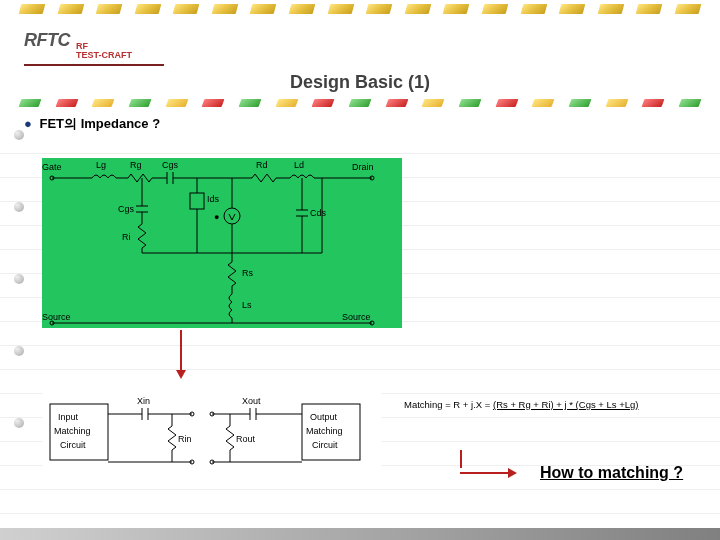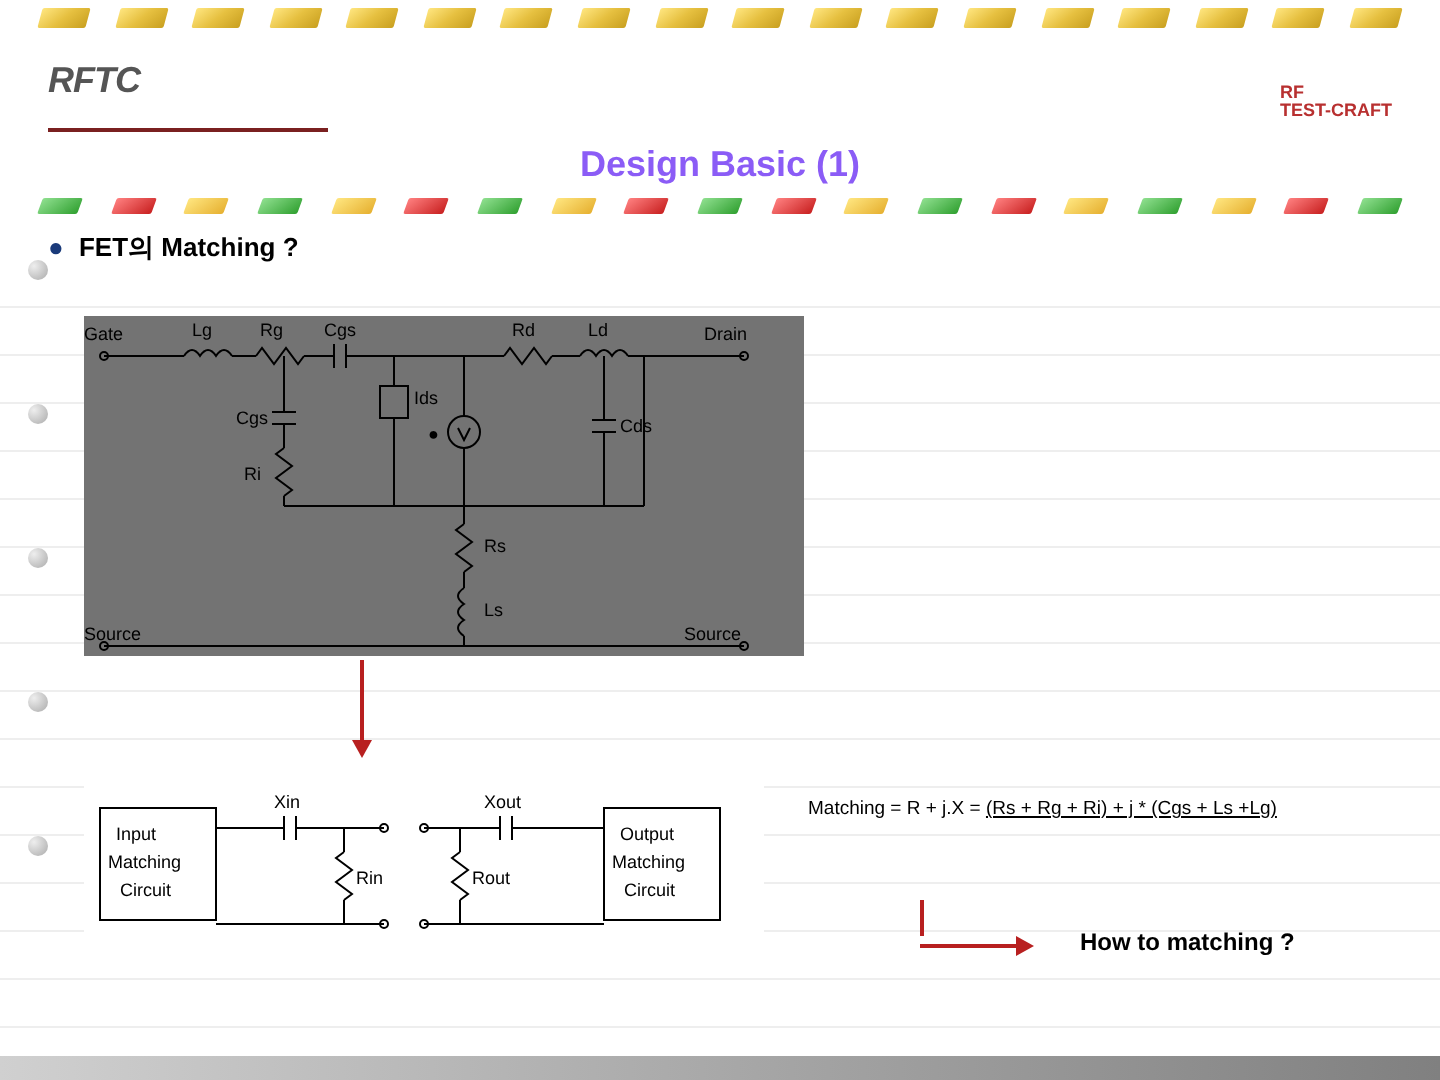--- a/index.html
+++ b/index.html
@@ -21,21 +21,20 @@
     width: 24px;
     height: 10px;
     background: linear-gradient(135deg, #ffe680 0%, #e6c040 50%, #c9a020 100%);
     transform: skewX(-15deg);
     border-radius: 1px;
   }
   .logo-row {
     display: flex;
     align-items: center;
     padding: 2px 24px 4px 24px;
-    justify-content: space-between;
   }
   .logo-text {
     font-size: 18px;
     font-weight: bold;
     font-style: italic;
     color: #555;
     letter-spacing: -0.5px;
   }
   .logo-sub {
     font-size: 9px;
@@ -50,21 +49,21 @@
     background: #7a2020;
     margin: 0 24px;
     width: 140px;
   }
   .title {
     text-align: center;
     font-size: 18px;
     font-weight: bold;
     margin-top: 6px;
     margin-bottom: 4px;
-    color: #8b5cf6;
+    color: #404040;
   }
   .color-bars {
     display: flex;
     justify-content: space-between;
     padding: 2px 20px;
     height: 14px;
   }
   .cbar {
     width: 20px;
     height: 8px;
@@ -104,21 +103,21 @@
     border-radius: 50%;
     background: radial-gradient(circle at 30% 30%, #eee, #aaa);
     margin-bottom: 62px;
   }
   .circuit1 {
     position: absolute;
     top: 158px;
     left: 42px;
     width: 360px;
     height: 170px;
-    background: #737373;
+    background: #22c55e;
     border: none;
   }
   .arrow-down {
     position: absolute;
     top: 330px;
     left: 180px;
   }
   .arrow-down .shaft { width: 2px; height: 40px; background: #b82020; }
   .arrow-down .head {
     width: 0; height: 0;
@@ -155,22 +154,23 @@
   .arrow-right .head {
     width: 0; height: 0;
     border-top: 5px solid transparent;
     border-bottom: 5px solid transparent;
     border-left: 9px solid #b82020;
   }
   .howto {
     position: absolute;
     top: 464px;
     left: 540px;
-    font-size: 12px;
+    font-size: 16px;
     font-weight: bold;
+    text-decoration: underline;
     color: #000;
   }
   .bottom-bar {
     position: absolute;
     bottom: 0;
     left: 0;
     right: 0;
     height: 12px;
     background: linear-gradient(to right, #d0d0d0, #808080);
   }
@@ -228,21 +228,21 @@
     <div class="cbar c-red"></div>
     <div class="cbar c-yellow"></div>
     <div class="cbar c-green"></div>
     <div class="cbar c-yellow"></div>
     <div class="cbar c-red"></div>
     <div class="cbar c-green"></div>
 </div>
 
 <div class="section-head">
   <span class="bullet">●</span>
-  <span>FET의 Matching ?</span>
+  <span>FET의 Impedance ?</span>
 </div>
 
 <div class="ruled-bg"></div>
 
 <div class="left-dots">
   <div class="dot"></div>
     <div class="dot"></div>
     <div class="dot"></div>
     <div class="dot"></div>
     <div class="dot"></div>

